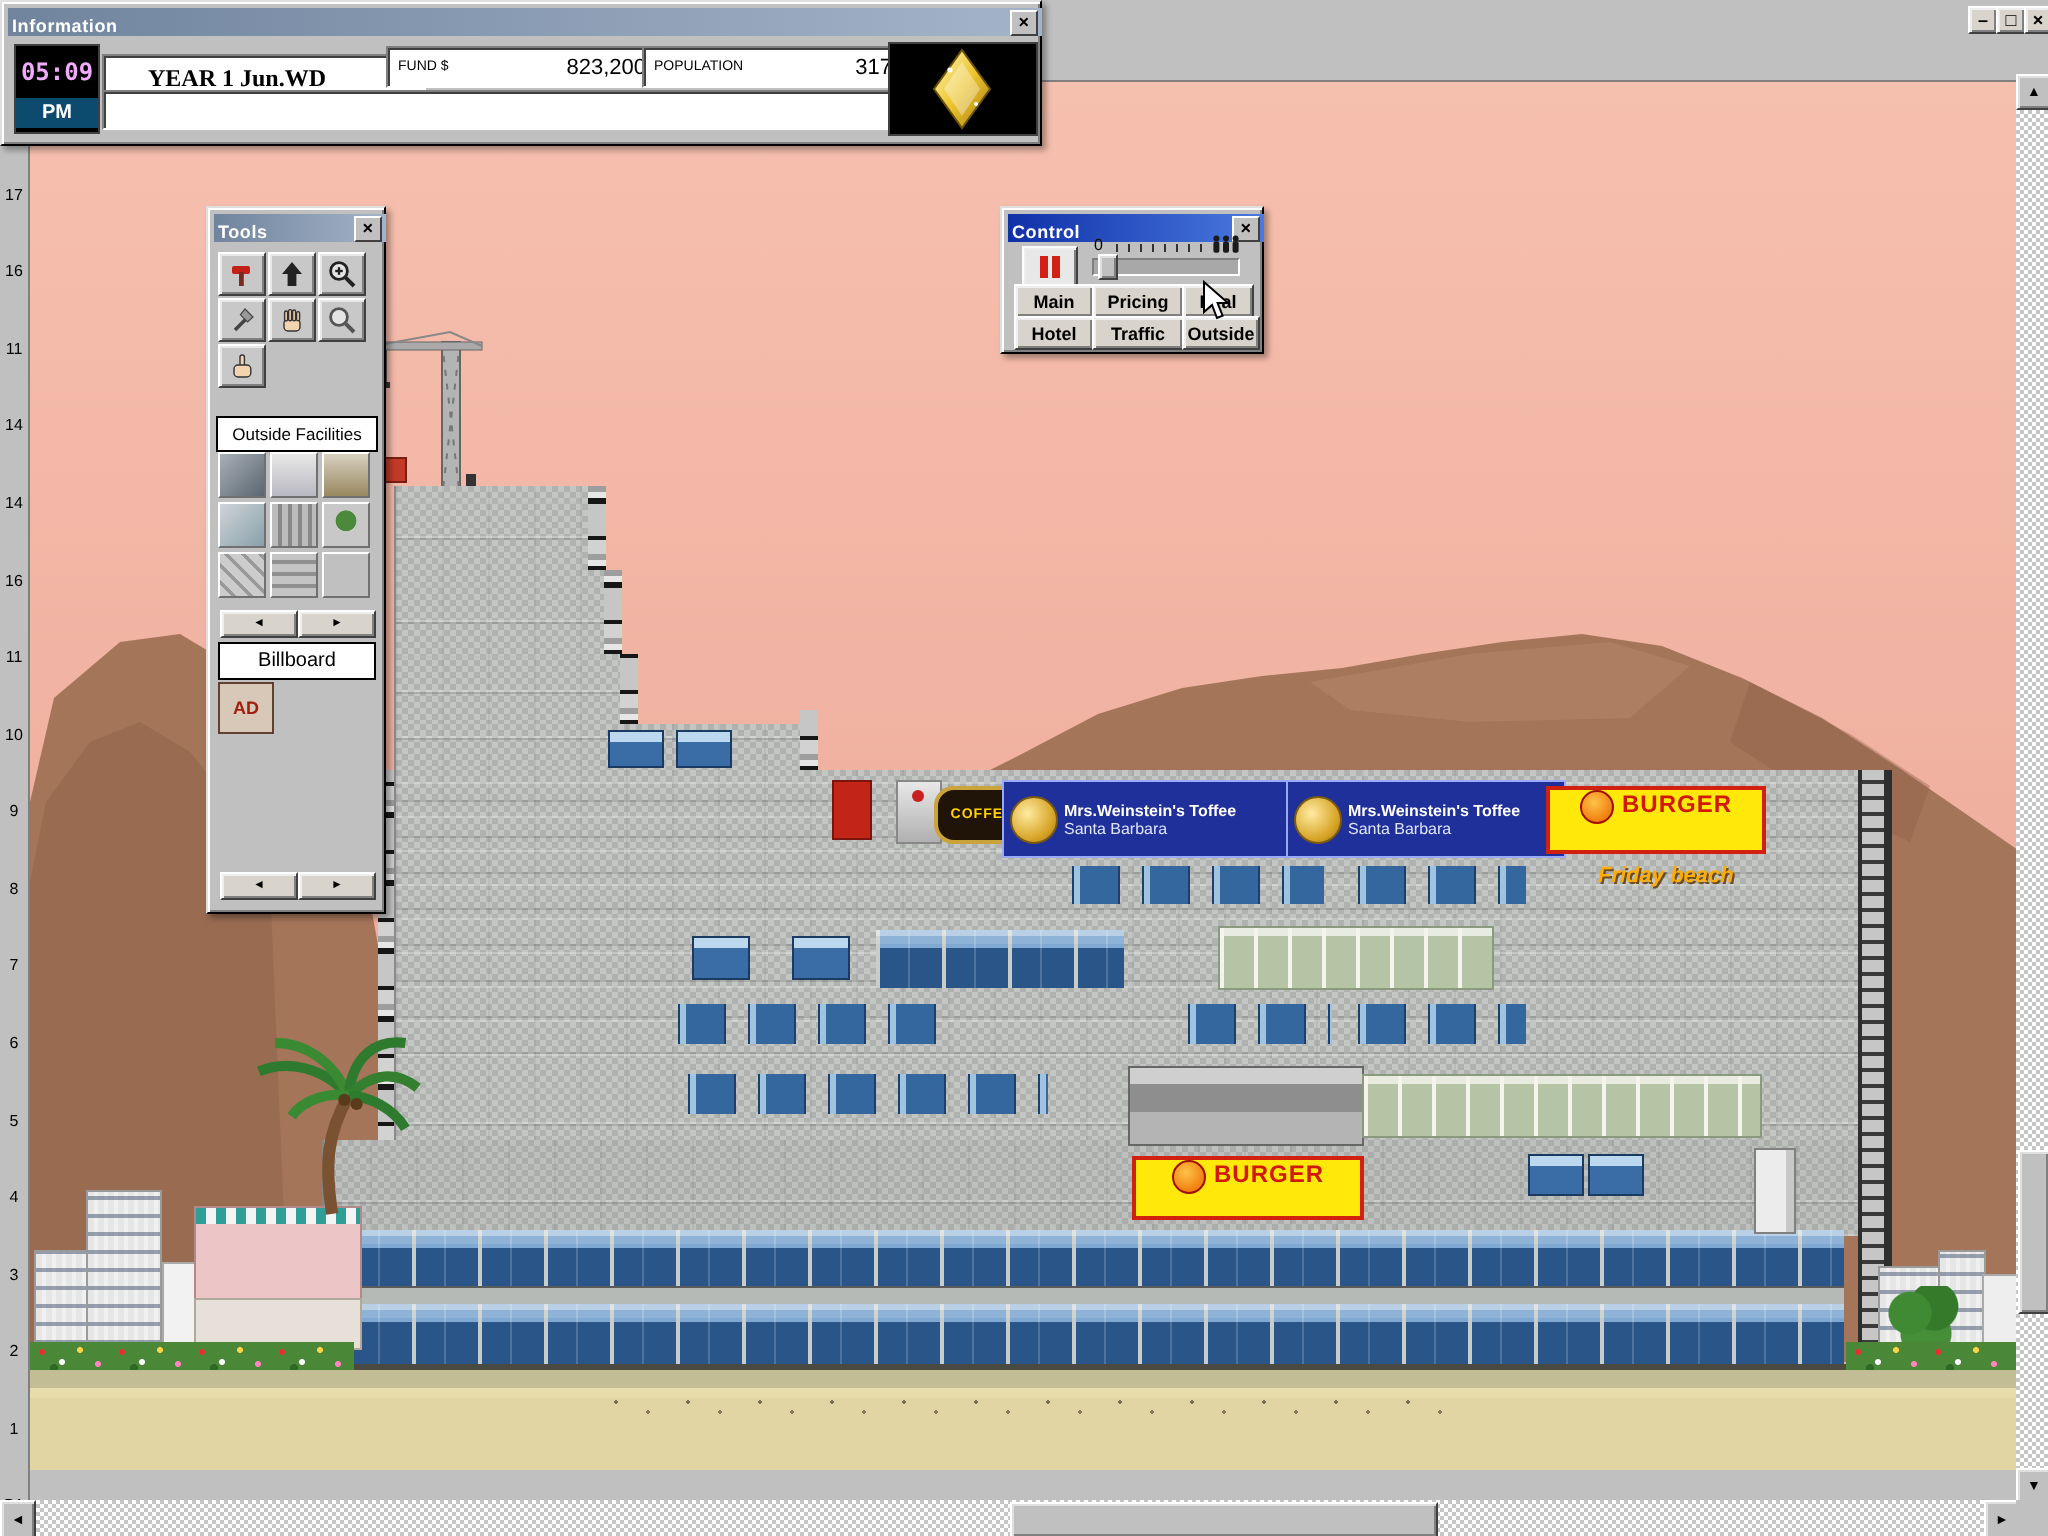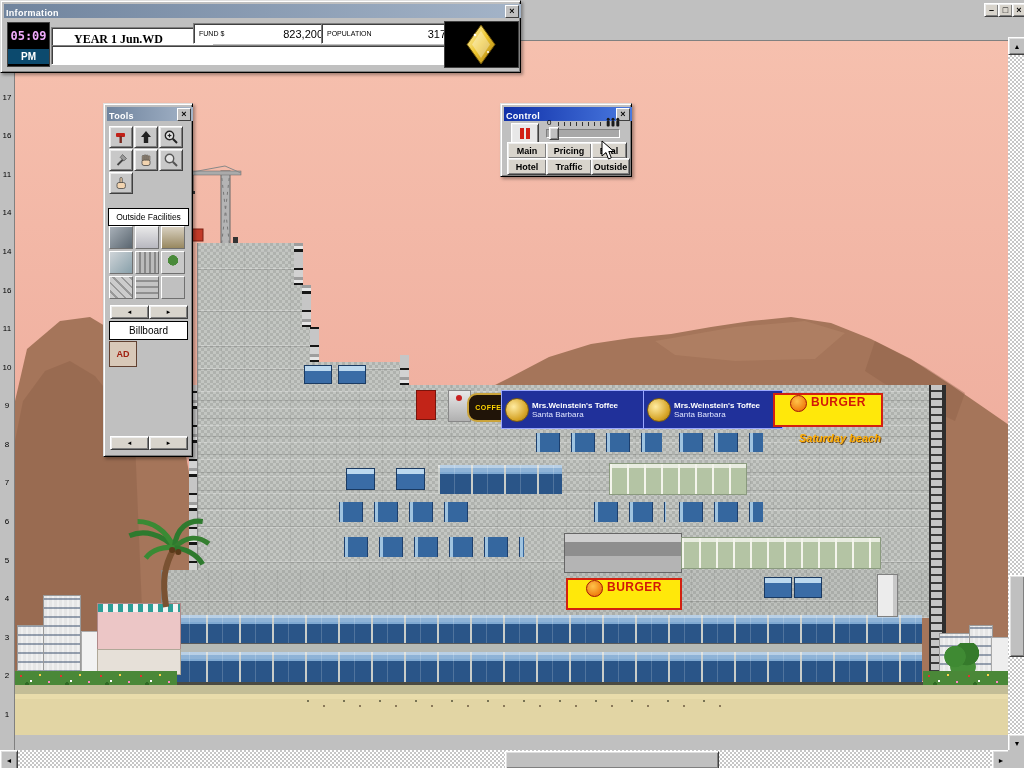--- a/index.html
+++ b/index.html
@@ -194,21 +194,21 @@
     <div class="coin"></div>
     <div>
       <div class="t1">Mrs.Weinstein's Toffee</div>
       <div class="t2">Santa Barbara</div>
     </div>
   </div>
   <div class="abs burger" style="left:758px;top:352px;width:106px;height:30px">
     <div class="logo"></div>
     <span class="txt">BURGER</span>
   </div>
-  <div class="abs" style="left:784px;top:391px;width:92px;height:16px;font-size:11px;font-weight:bold;font-style:italic;color:#ffac00;text-shadow:1px 1px 0 rgba(90,50,0,.8)"><span>Saturday beach</span></div>
+  <div class="abs" style="left:784px;top:391px;width:92px;height:16px;font-size:11px;font-weight:bold;font-style:italic;color:#ffac00;text-shadow:1px 1px 0 rgba(90,50,0,.8)"><span>Friday beach</span></div>
 
   <div class="abs winstrip" style="left:521px;top:392px;width:126px;height:19px"></div>
   <div class="abs winstrip" style="left:664px;top:392px;width:84px;height:19px"></div>
   <div class="abs bwin" style="left:331px;top:427px;width:27px;height:20px"></div>
   <div class="abs bwin" style="left:381px;top:427px;width:27px;height:20px"></div>
   <div class="abs curtain" style="left:423px;top:424px;width:124px;height:29px"></div>
   <div class="abs greenband" style="left:594px;top:422px;width:136px;height:30px"></div>
   <div class="abs winstrip" style="left:324px;top:461px;width:132px;height:20px"></div>
   <div class="abs winstrip" style="left:579px;top:461px;width:72px;height:20px"></div>
   <div class="abs winstrip" style="left:664px;top:461px;width:84px;height:20px"></div>

